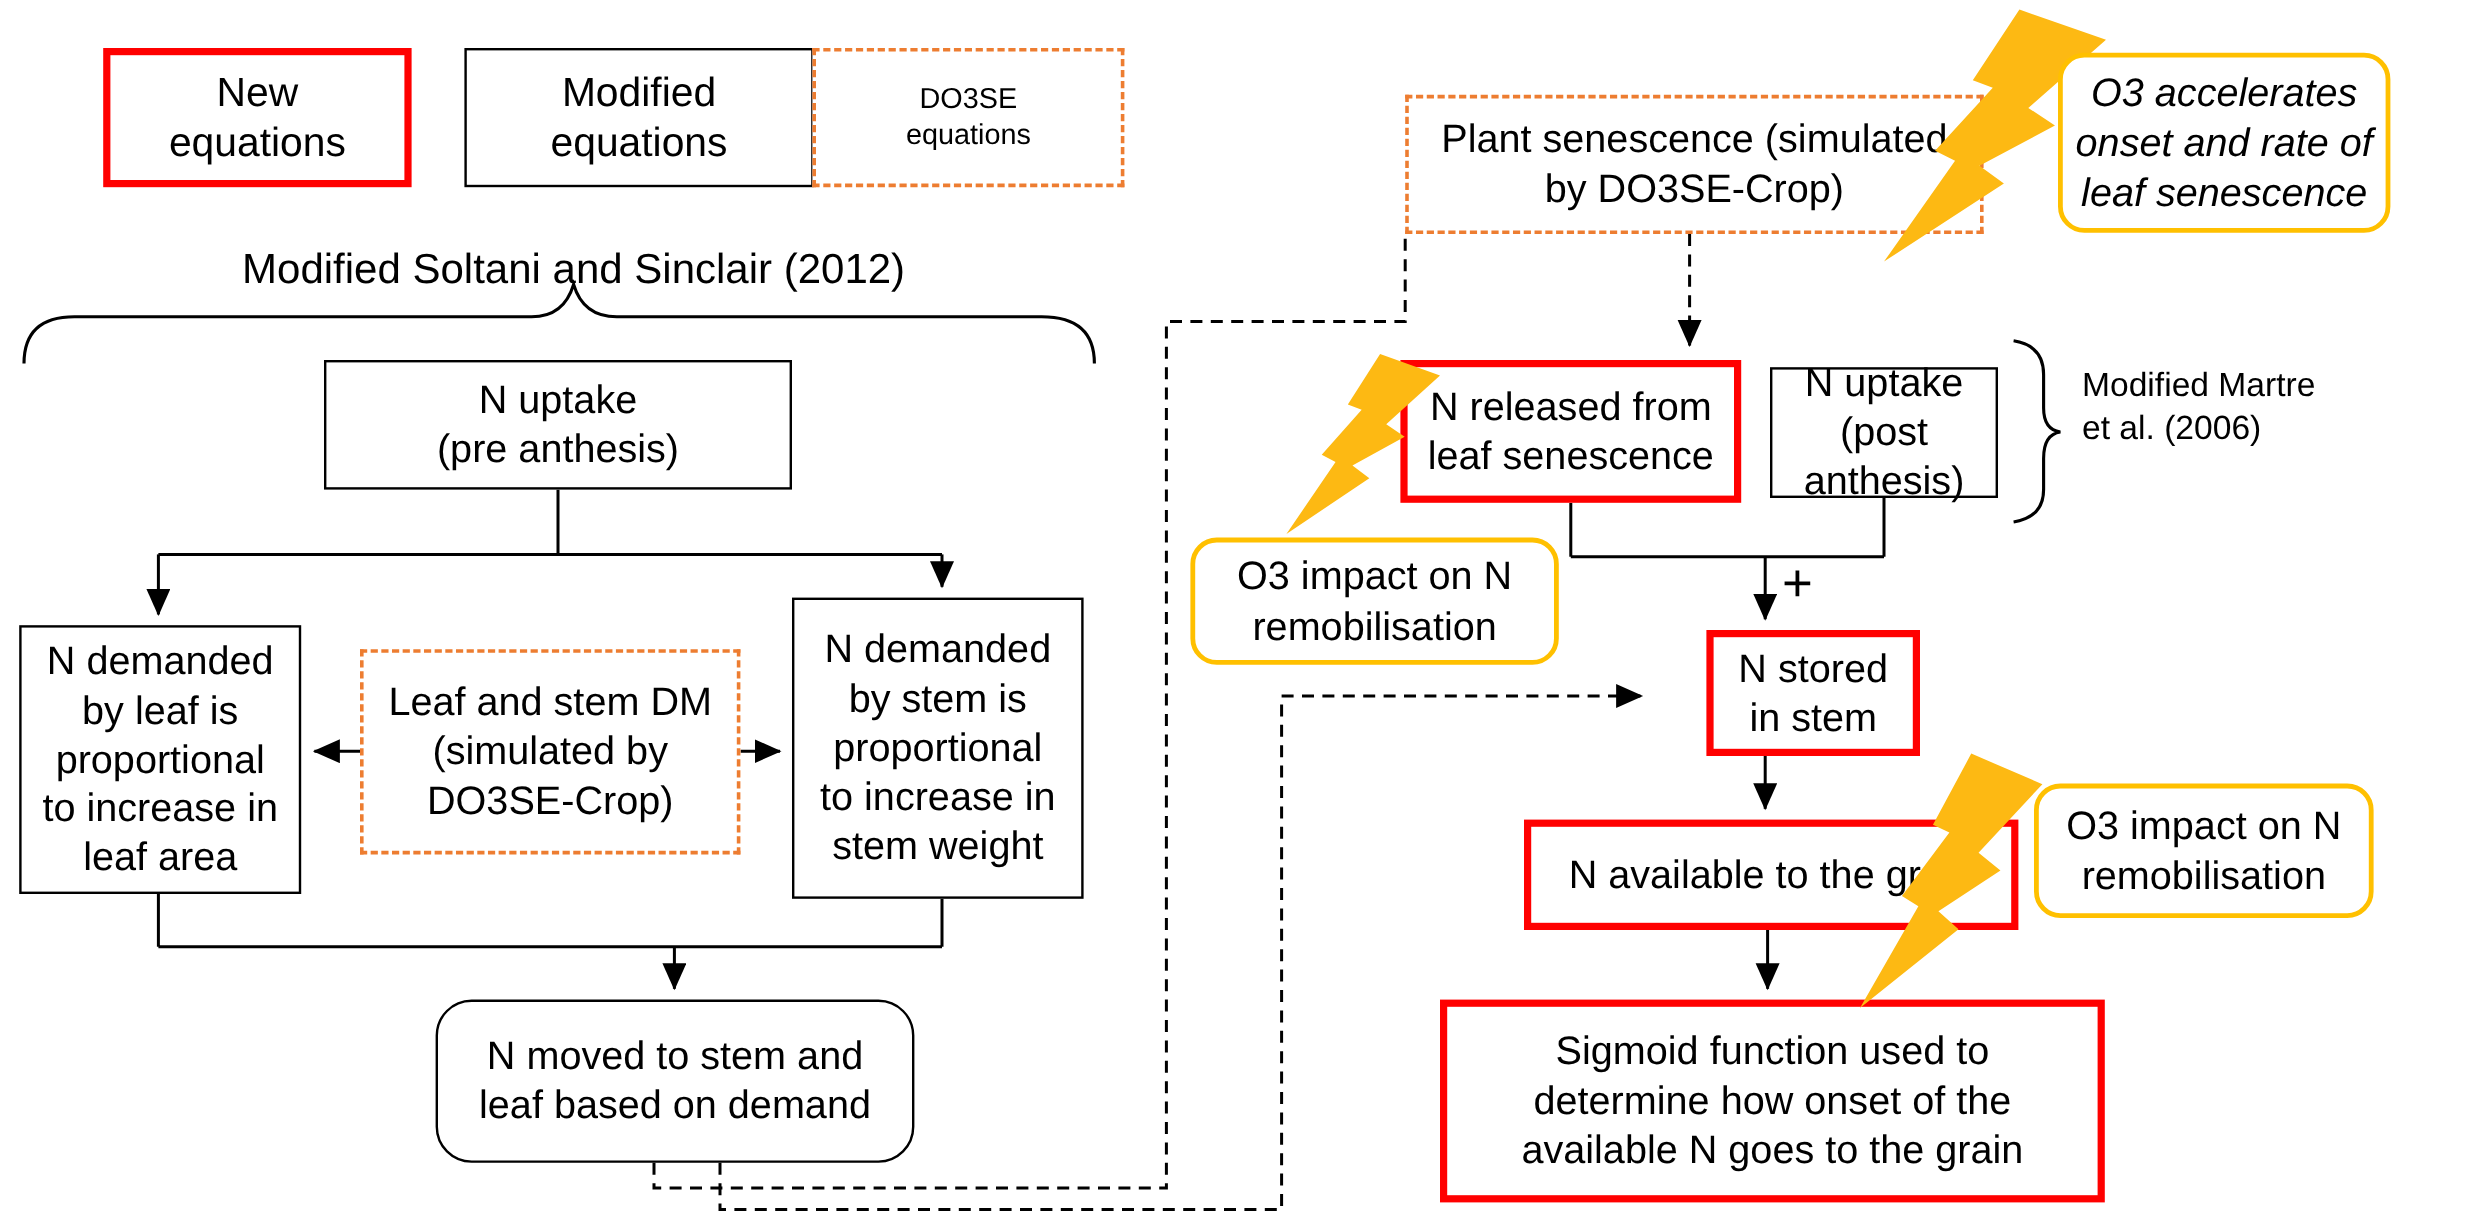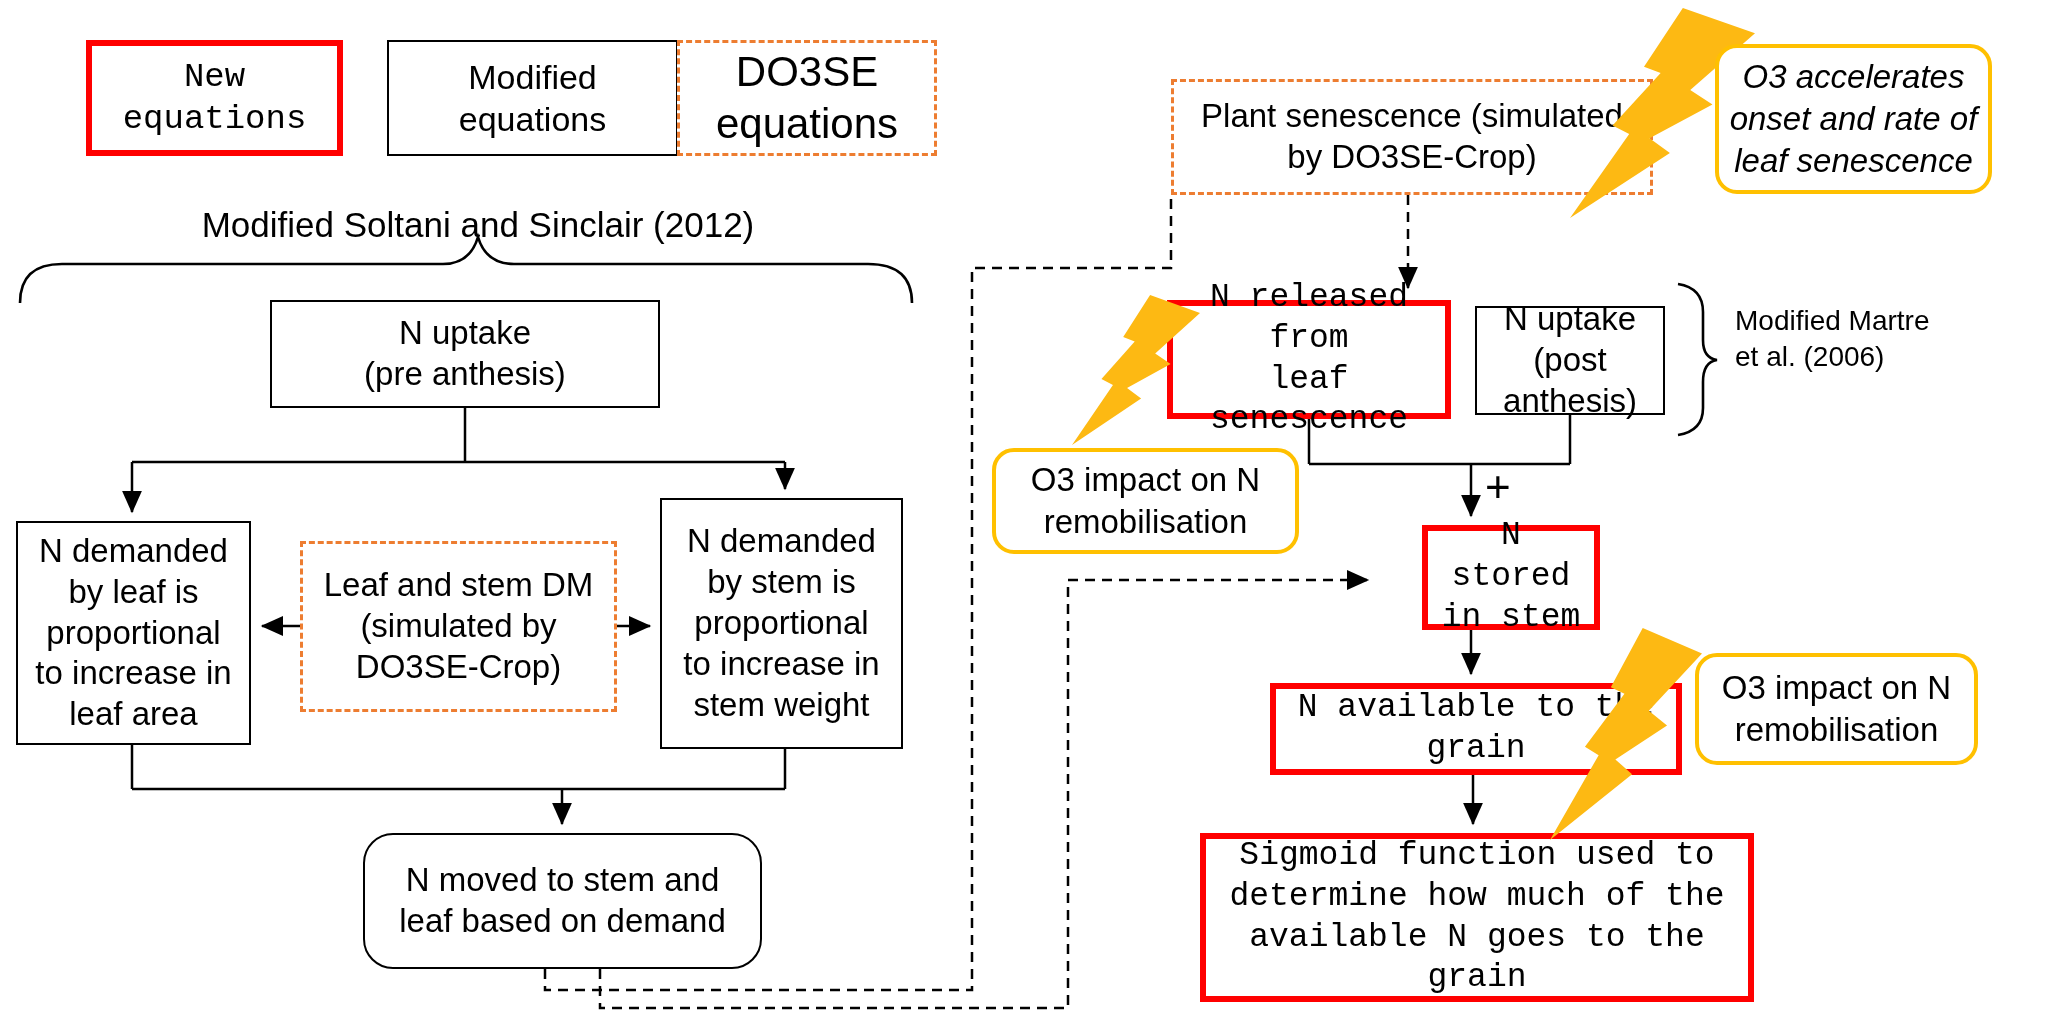--- a/index.html
+++ b/index.html
@@ -6,21 +6,21 @@
     --red:#ff0000; --black:#000000; --orange:#ED7D31;
     --gold-border:#FFC000; --gold-fill:#FDB913; --bg:#ffffff; --text:#000000;
   }
   html,body{margin:0;padding:0;background:var(--bg);}
   .canvas{position:relative;width:2067px;height:1019px;background:var(--bg);
           font-family:"Liberation Sans",sans-serif;color:var(--text);overflow:hidden;}
   .abs{position:absolute;box-sizing:border-box;}
   .box{display:flex;align-items:center;justify-content:center;text-align:center;
        white-space:pre-line;background:var(--bg);border:2.5px solid var(--black);
        font-size:33px;line-height:1.24;padding:4px;z-index:2;}
-  .box.red{border:6px solid var(--red);font-family:Liberation Mono, monospace;}
+  .box.red{border:6px solid var(--red);}
   .box.orange{border:3px dashed var(--orange);}
   .callout{display:flex;align-items:center;justify-content:center;text-align:center;
        white-space:pre-line;background:var(--bg);border:4px solid var(--gold-border);
        border-radius:22px;font-size:33px;line-height:1.28;padding:4px;z-index:4;}
   .title{font-size:35px;text-align:center;z-index:2;margin-top:27px;}
   .side-label{font-size:28px;text-align:left;line-height:1.3;white-space:pre-line;z-index:2;}
   .plus{font-size:44px;font-weight:400;z-index:2;}
   svg.layer{position:absolute;left:0;top:0;z-index:1;}
   svg.layer-top{position:absolute;left:0;top:0;z-index:3;}
   .line{stroke:var(--black);stroke-width:2.5;fill:none;}
@@ -62,21 +62,21 @@
     <path class="line" d="M 1309,419 L 1309,464 M 1570,415 L 1570,464 M 1309,464 L 1570,464"></path>
     <path class="line" marker-end="url(#ah)" d="M 1471,464 L 1471,516"></path>
     <path class="line" marker-end="url(#ah)" d="M 1471,630 L 1471,674"></path>
     <path class="line" marker-end="url(#ah)" d="M 1473,775 L 1473,824"></path>
   </svg>
 
   <div class="abs box red" style="left:86px;top:40px;width:257px;height:116px;font-size:34px;">New
 equations</div>
   <div class="abs box" style="left:387px;top:40px;width:291px;height:116px;font-size:34px;">Modified
 equations</div>
-  <div class="abs box orange" style="left:677px;top:40px;width:260px;height:116px;font-size:42px;">DO3SE
+  <div class="abs box orange" style="left:677px;top:40px;width:260px;height:116px;font-size:24px;">DO3SE
 equations</div>
 
   <div class="abs title" style="left:128px;top:178px;width:700px;">Modified Soltani and Sinclair (2012)</div>
   <div class="abs side-label" style="left:1735px;top:303px;width:330px;">Modified Martre
 et al. (2006)</div>
 
   <div class="abs box" style="left:270px;top:300px;width:390px;height:108px;">N uptake
 (pre anthesis)</div>
   <div class="abs box" style="left:16px;top:521px;width:235px;height:224px;">N demanded
 by leaf is
@@ -97,21 +97,21 @@
   <div class="abs box orange" style="left:1171px;top:79px;width:482px;height:116px;text-align:center;">Plant senescence (simulated
 by DO3SE-Crop)</div>
   <div class="abs box red" style="left:1167px;top:300px;width:284px;height:119px;">N released from
 leaf senescence</div>
   <div class="abs box" style="left:1475px;top:306px;width:190px;height:109px;">N uptake
 (post anthesis)</div>
   <div class="abs box red" style="left:1382px;top:525px;width:178px;height:105px;margin-left:40px;">N stored
 in stem</div>
   <div class="abs box red" style="left:1270px;top:683px;width:412px;height:92px;">N available to the grain</div>
   <div class="abs box red" style="left:1200px;top:833px;width:554px;height:169px;">Sigmoid function used to
-determine how much of the
+determine how onset of the
 available N goes to the grain</div>
 
   <div class="abs plus" style="left:1485px;top:462px;">+</div>
 
   <svg class="layer-top" width="2067" height="1019" viewBox="0 0 2067 1019">
     <g transform="translate(1570,8) scale(1.85,2.10)">
       <polygon class="bolt" points="61,0 40,28 49,31 23,56 32,60 0,100 54,69 43,62 77,46 65,39 100,12"></polygon>
     </g>
     <g transform="translate(1072,295) scale(1.28,1.50)">
       <polygon class="bolt" points="61,0 40,28 49,31 23,56 32,60 0,100 54,69 43,62 77,46 65,39 100,12"></polygon>

